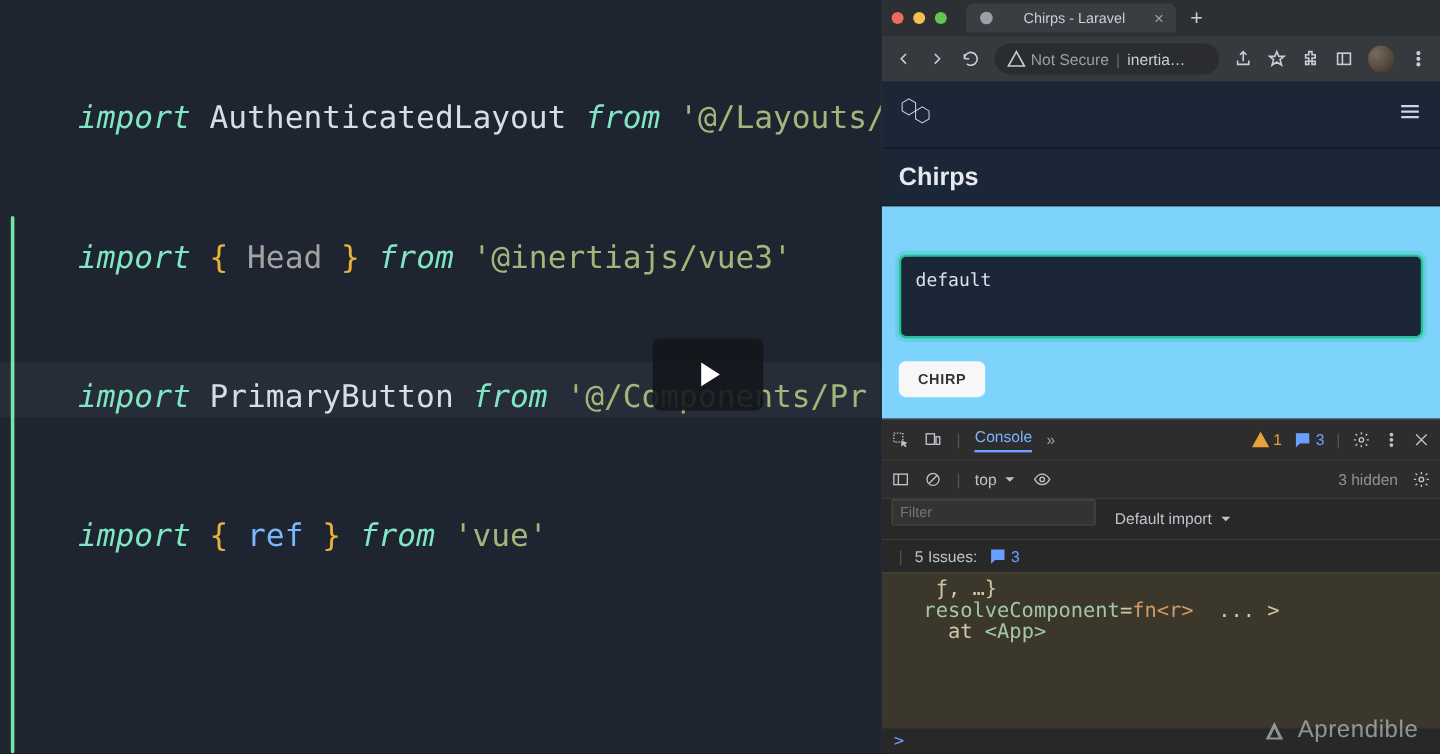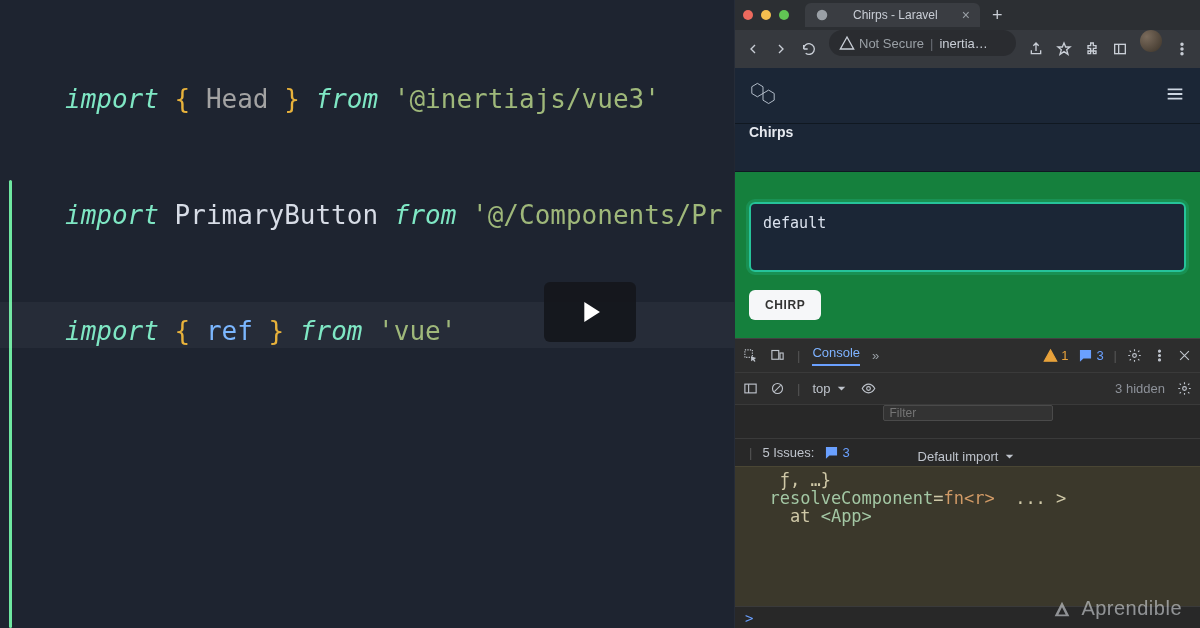--- a/index.html
+++ b/index.html
@@ -101,20 +101,21 @@
     font-size: 12px;
     max-width: 220px;
   }
   .tab svg{width:14px;height:14px;fill:#9aa0a6}
   .tab-x{color:#9aa0a6;font-size:14px}
   .tab-plus{color:#c9ced6;font-size:18px;margin-left:6px}
   .toolbar {
     height: 38px;
     background: #36393e;
     display: flex;
+    align-items: center;
     padding: 0 10px;
     gap: 12px;
     color: #b7bcc5;
   }
   .toolbar svg{width:16px;height:16px;stroke:#c9ced6;fill:none;stroke-width:2}
   .tb-icon { display:flex; align-items:center; }
   .address {
     flex: 1;
     height: 26px;
     background: #2a2c30;
@@ -139,28 +140,28 @@
     align-items: center;
     justify-content: space-between;
     padding: 0 14px;
     border-bottom: 1px solid #111922;
   }
   .laravel-logo svg{width:28px;height:28px;stroke:#cdd6e2;fill:none;stroke-width:1.5}
   .hamburger svg{width:22px;height:22px;stroke:#cdd6e2;fill:none;stroke-width:2}
   .app-subhead {
     height: 48px;
     background: #1b2636;
-    display:flex;align-items:flex-start;padding:0 14px;
-    color:#e6e9ef;font-size:14px;font-weight:600;
+    display:flex;align-items:center;padding:0 14px;
+    color:#e6e9ef;font-size:21px;font-weight:600;
     border-bottom: 1px solid #0f1722;
     box-shadow: 0 2px 3px rgba(0,0,0,0.25);
   }
   .app-body {
-    background:#15803d;
-    padding: 30px 14px 18px;
+    background:#7dd3fc;
+    padding: 40px 14px 18px;
   }
   .chirp-input{
     width:100%;
     height:70px;
     background:#1b2636;
     border:2px solid #26c399;
     border-radius:6px;
     outline:3px solid rgba(38,195,153,0.25);
     padding:10px 12px;
     color:#dbe2ee;
@@ -187,21 +188,21 @@
   .dt-tabs .rarr{color:#9aa0a6}
   .dt-right{margin-left:auto;display:flex;align-items:center;gap:10px}
   .badge-warn{color:#e8a23b;display:flex;align-items:center;gap:3px}
   .badge-info{color:#6aa0ff;display:flex;align-items:center;gap:3px}
   .dt-opts{
     height:32px;background:#2d2d2d;display:flex;align-items:center;padding:0 8px;gap:12px;border-top:1px solid #3a3a3a;
   }
   .select-top{display:flex;align-items:center;gap:4px}
   .dt-hidden{margin-left:auto;color:#8d9199}
   .dt-filter{
-    height:34px;display:flex;align-items:center;padding:0 8px;gap:28px;border-top:1px solid #3a3a3a;flex-direction:column;
+    height:34px;display:flex;padding:0 8px;gap:16px;border-top:1px solid #3a3a3a;
   }
   .filter-input{
     width:170px;height:22px;background:#333;border:1px solid #4a4a4a;border-radius:2px;color:#9aa0a6;padding:0 6px;font-size:12px;
   }
   .default-levels{color:#bfc4cc;display:flex;align-items:center;gap:4px}
   .dt-issues{
     height:28px;display:flex;align-items:center;padding:0 14px;gap:10px;border-top:1px solid #3a3a3a;font-size:13px;
   }
   .dt-log{
     flex:1;background:#3b382b;border-top:1px solid #4a4634;padding:4px 14px;
@@ -217,20 +218,21 @@
   .brand svg{width:22px;height:22px;fill:rgba(230,233,239,0.55)}
   .mini-icon{width:15px;height:15px;stroke:#bfc4cc;fill:none;stroke-width:1.8}
 </style>
 </head>
 <body>
 
 <div class="editor">
   <div class="gutter-highlight"></div>
   <div class="line-highlight"></div>
   <div class="code">
+<span class="row"><span class="kw-imp">import</span> <span class="ident">AuthenticatedLayout</span> <span class="kw-from">from</span> <span class="str">'@/Layouts/</span></span>
 <span class="row"><span class="kw-imp">import</span> <span class="brace">{ </span><span class="head-red">Head</span><span class="brace"> }</span> <span class="kw-from">from</span> <span class="str">'@inertiajs/vue3'</span></span>
 <span class="row"><span class="kw-imp">import</span> <span class="ident">PrimaryButton</span> <span class="kw-from">from</span> <span class="str">'@/Components/Pr</span></span>
 <span class="row"><span class="kw-imp">import</span> <span class="brace">{ </span><span class="refword">ref</span><span class="brace"> }</span> <span class="kw-from">from</span> <span class="str">'vue'</span></span>
 <span class="row"> </span>
 
 
 
 
 
   </div>

